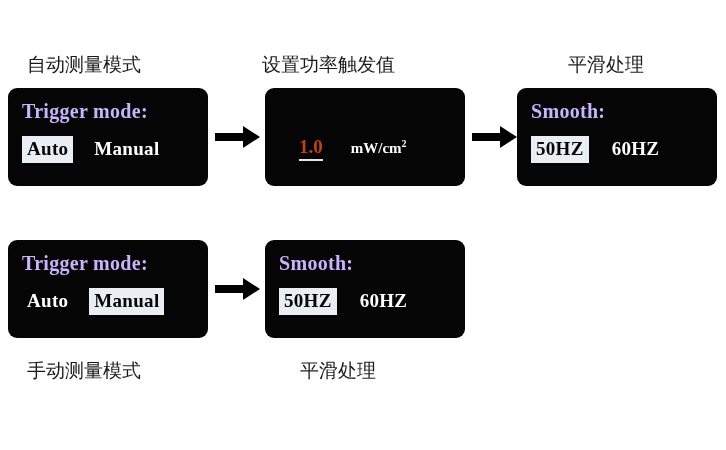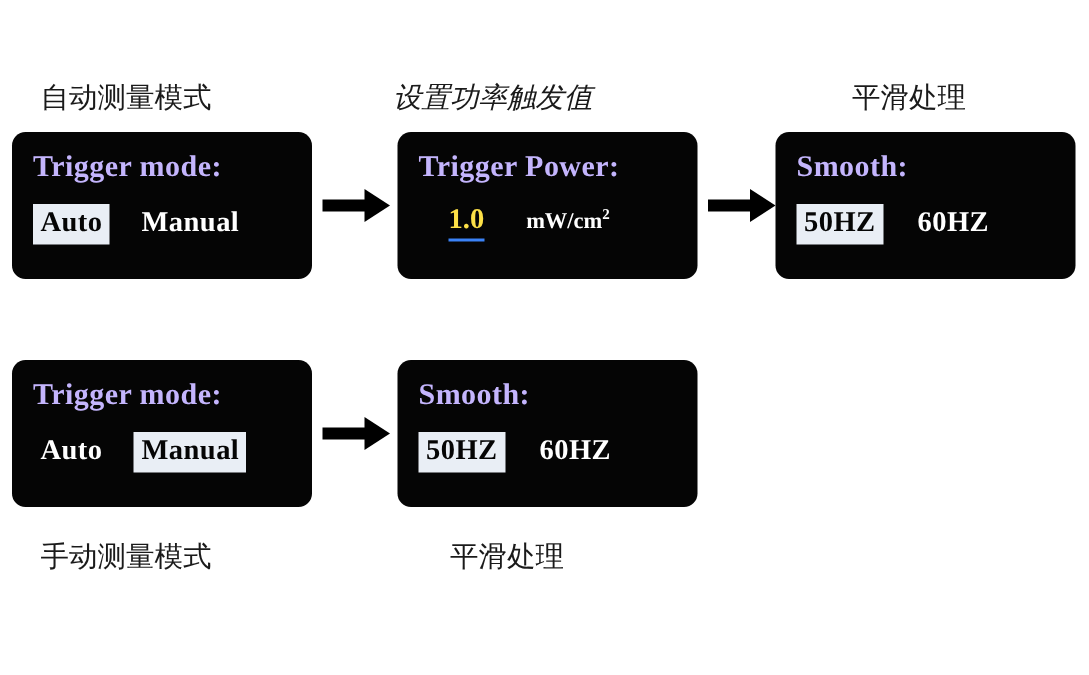--- a/index.html
+++ b/index.html
@@ -67,22 +67,22 @@
     position: absolute;
     left: 34px;
     top: 48px;
     display: flex;
     align-items: baseline;
   }
   .value-num {
     font-family: "Liberation Serif", serif;
     font-weight: bold;
     font-size: 19px;
-    color: #fde047;
-    border-bottom: 2px solid #3b82f6;
+    color: #c2410c;
+    border-bottom: 2px solid #e5e5e5;
     padding-bottom: 1px;
     white-space: nowrap;
   }
   .value-unit {
     font-family: "Liberation Serif", serif;
     font-weight: bold;
     font-size: 15px;
     color: #ffffff;
     margin-left: 28px;
     white-space: nowrap;
@@ -115,40 +115,39 @@
     border-top: 11px solid transparent;
     border-bottom: 11px solid transparent;
     border-left: 17px solid #000000;
   }
 </style>
 </head>
 <body>
 
 <div class="caption" style="left:27px; top:52px;font-family:Liberation Mono, monospace;">自动测量模式</div>
 
-<div class="caption" style="left:262px; top:52px;font-style:italic;">设置功率触发值</div>
+<div class="caption" style="left:262px; top:52px;">设置功率触发值</div>
 
 <div class="caption" style="left:568px; top:52px;">平滑处理</div>
 
 <div class="screen" style="left:8px; top:88px; width:200px; height:98px;">
   <div class="screen-title">Trigger mode:</div>
   <div class="opt-row">
     <span class="opt sel">Auto</span>
     <span class="gap-a"></span>
     <span class="opt">Manual</span>
   </div>
 </div>
 
 <div class="arrow" style="left:215px; top:126px;">
   <div class="shaft"></div>
   <div class="head"></div>
 </div>
 
 <div class="screen" style="left:265px; top:88px; width:200px; height:98px;">
-  <div class="screen-title">Trigger Power:</div>
   <div class="value-row">
     <span class="value-num">1.0</span>
     <span class="value-unit"><span>mW/cm</span><sup>2</sup></span>
   </div>
 </div>
 
 <div class="arrow" style="left:472px; top:126px;">
   <div class="shaft"></div>
   <div class="head"></div>
 </div>

